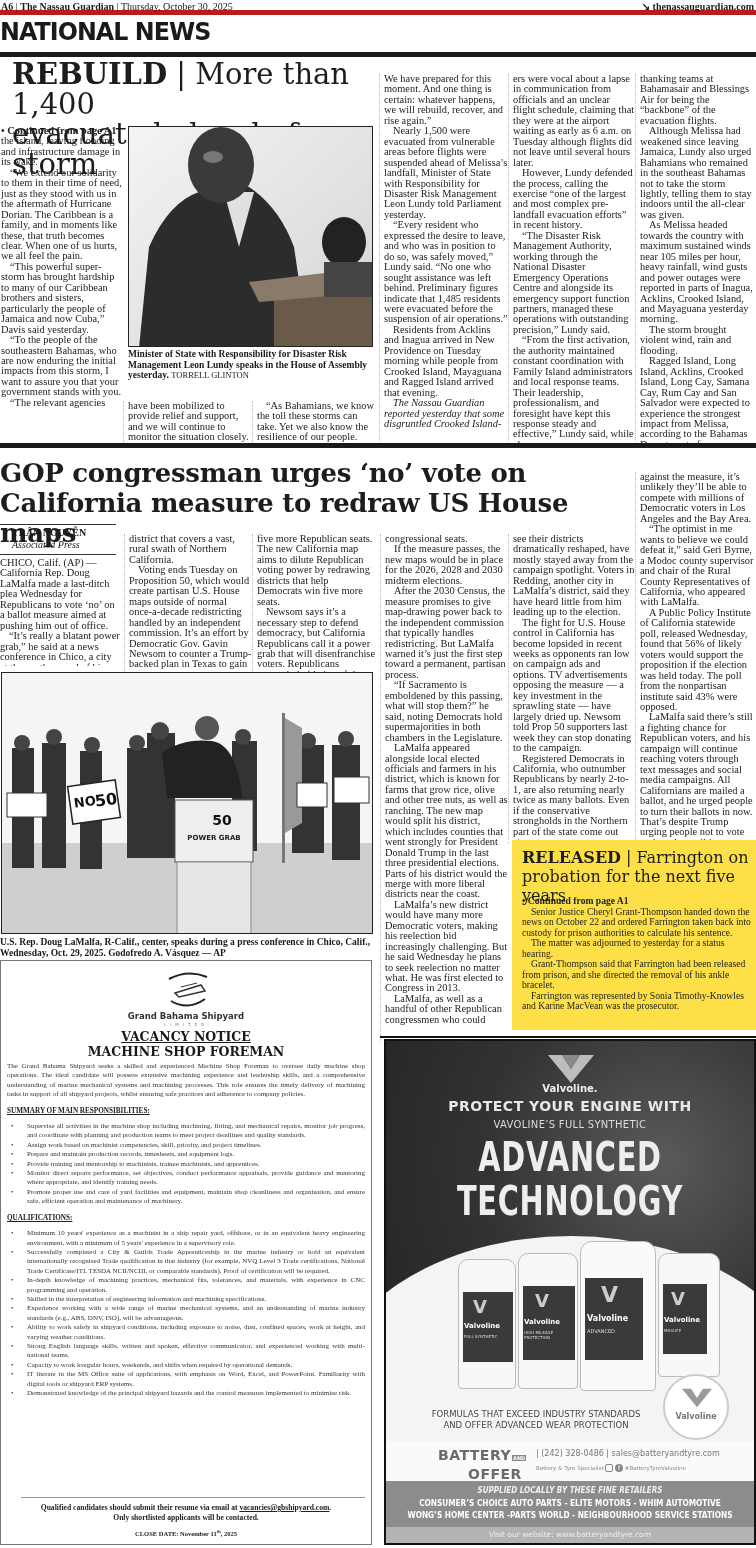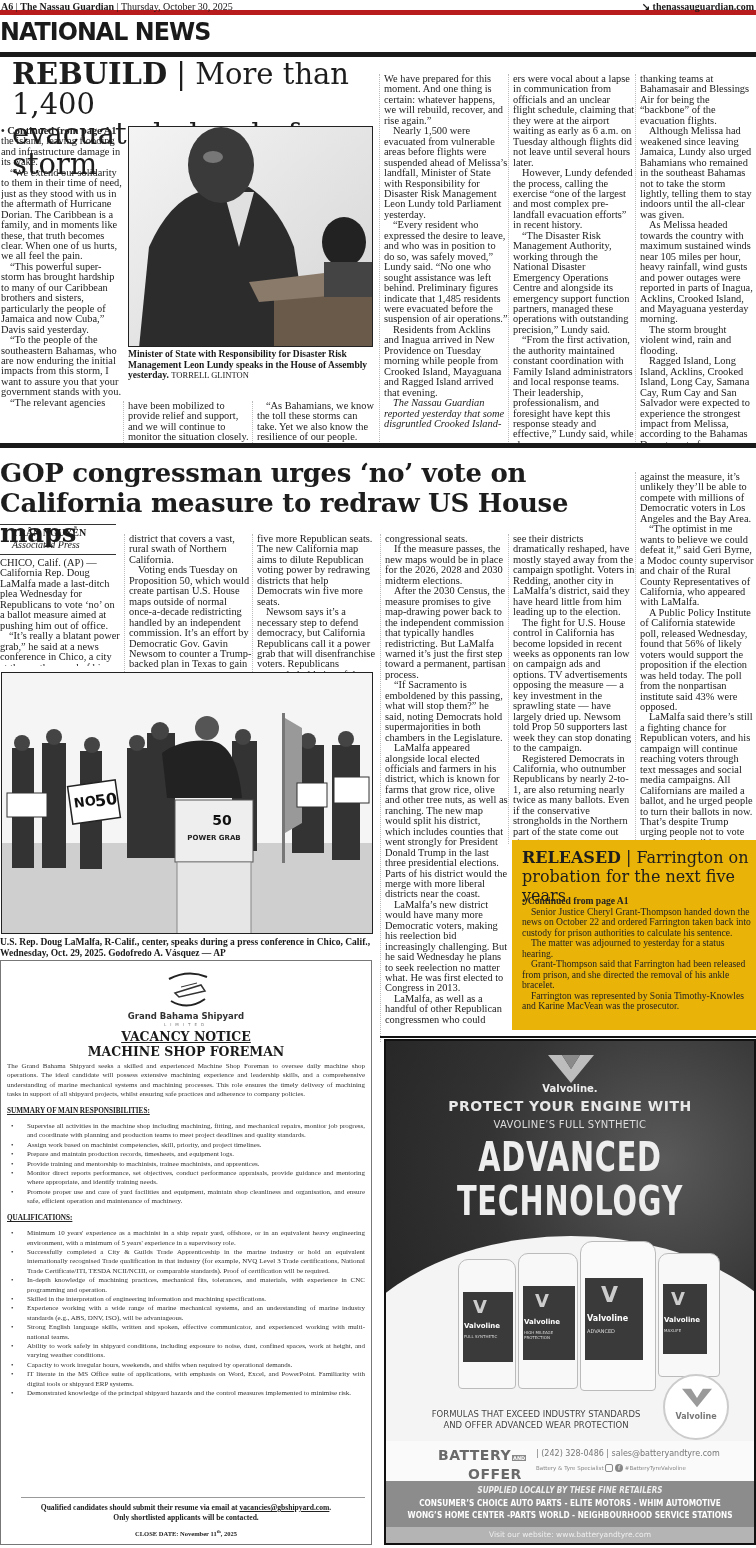--- a/index.html
+++ b/index.html
@@ -207,21 +207,21 @@
   <p>The fight for U.S. House control in California has become lopsided in recent weeks as opponents ran low on campaign ads and options. TV advertisements opposing the measure — a key investment in the sprawling state — have largely dried up. Newsom told Prop 50 supporters last week they can stop donating to the campaign.</p>
   <p>Registered Democrats in California, who outnumber Republicans by nearly 2-to-1, are also returning nearly twice as many ballots. Even if the conservative strongholds in the Northern part of the state come out strong</p>
 </div>
 <div class="abs col coldiv" style="left:635px;top:464px;width:121px;height:372px;padding-left:4px;">
   <p class="noind">against the measure, it’s unlikely they’ll be able to compete with millions of Democratic voters in Los Angeles and the Bay Area.</p>
   <p>“The optimist in me wants to believe we could defeat it,” said Geri Byrne, a Modoc county supervisor and chair of the Rural County Representatives of California, who appeared with LaMalfa.</p>
   <p>A Public Policy Institute of California statewide poll, released Wednesday, found that 56% of likely voters would support the proposition if the election was held today. The poll from the nonpartisan institute said 43% were opposed.</p>
   <p>LaMalfa said there’s still a fighting chance for Republican voters, and his campaign will continue reaching voters through text messages and social media campaigns. All Californians are mailed a ballot, and he urged people to turn their ballots in now. That’s despite Trump urging people not to vote early or by mail in a recent post on his social media site Truth Social.</p>
 </div>
 
-<div class="abs" style="left:512px;top:840px;width:244px;height:190px;background:#eab308;">
+<div class="abs" style="left:512px;top:840px;width:244px;height:190px;background:#fde047;">
   <div class="h1" style="position:absolute;left:10px;top:8px;width:232px;font-size:16px;line-height:19px;">
     <span class="kicker">RELEASED</span><span> | </span><span>Farrington on</span><br>
     <span>probation for the next five years</span>
   </div>
   <div class="col" style="position:absolute;left:10px;top:56px;width:230px;font-size:9.6px;line-height:10.5px;">
     <p class="noind"><b>• <span>Continued from page A1</span></b></p>
     <p>Senior Justice Cheryl Grant-Thompson handed down the news on October 22 and ordered Farrington taken back into custody for prison authorities to calculate his sentence.</p>
     <p>The matter was adjourned to yesterday for a status hearing.</p>
     <p>Grant-Thompson said that Farrington had been released from prison, and she directed the removal of his ankle bracelet.</p>
     <p>Farrington was represented by Sonia Timothy-Knowles and Karine MacVean was the prosecutor.</p>
@@ -251,22 +251,22 @@
       <li>Monitor direct reports performance, set objectives, conduct performance appraisals, provide guidance and mentoring where appropriate, and identify training needs.</li>
       <li>Promote proper use and care of yard facilities and equipment, maintain shop cleanliness and organisation, and ensure safe, efficient operation and maintenance of machinery.</li>
     </ul>
     <div class="sh">QUALIFICATIONS:</div>
     <ul>
       <li>Minimum 10 years' experience as a machinist in a ship repair yard, offshore, or in an equivalent heavy engineering environment, with a minimum of 5 years' experience in a supervisory role.</li>
       <li>Successfully completed a City &amp; Guilds Trade Apprenticeship in the marine industry or hold an equivalent internationally recognised Trade qualification in that industry (for example, NVQ Level 3 Trade certifications, National Trade Certificate/ITI, TESDA NCII/NCIII, or comparable standards). Proof of certification will be required.</li>
       <li>In-depth knowledge of machining practices, mechanical fits, tolerances, and materials, with experience in CNC programming and operation.</li>
       <li>Skilled in the interpretation of engineering information and machining specifications.</li>
       <li>Experience working with a wide range of marine mechanical systems, and an understanding of marine industry standards (e.g., ABS, DNV, ISO), will be advantageous.</li>
+      <li>Ability to work safely in shipyard conditions, including exposure to noise, dust, confined spaces, work at height, and varying weather conditions.</li>
       <li>Strong English language skills, written and spoken, effective communicator, and experienced working with multi-national teams.</li>
-      <li>Ability to work safely in shipyard conditions, including exposure to noise, dust, confined spaces, work at height, and varying weather conditions.</li>
       <li>Capacity to work irregular hours, weekends, and shifts when required by operational demands.</li>
       <li>IT literate in the MS Office suite of applications, with emphasis on Word, Excel, and PowerPoint. Familiarity with digital tools or shipyard ERP systems.</li>
       <li>Demonstrated knowledge of the principal shipyard hazards and the control measures implemented to minimise risk.</li>
     </ul>
   </div>
   <div class="abs" style="left:20px;top:536px;width:344px;height:1px;background:#999;"></div>
   <div class="abs" style="left:0;top:542px;width:370px;text-align:center;font-weight:bold;font-size:7.6px;line-height:10px;color:#222;">
     <span>Qualified candidates should submit their resume via email at</span>
     <a style="color:#222;text-decoration:underline;">vacancies@gbshipyard.com</a>.<br>
     <span>Only shortlisted applicants will be contacted.</span>

